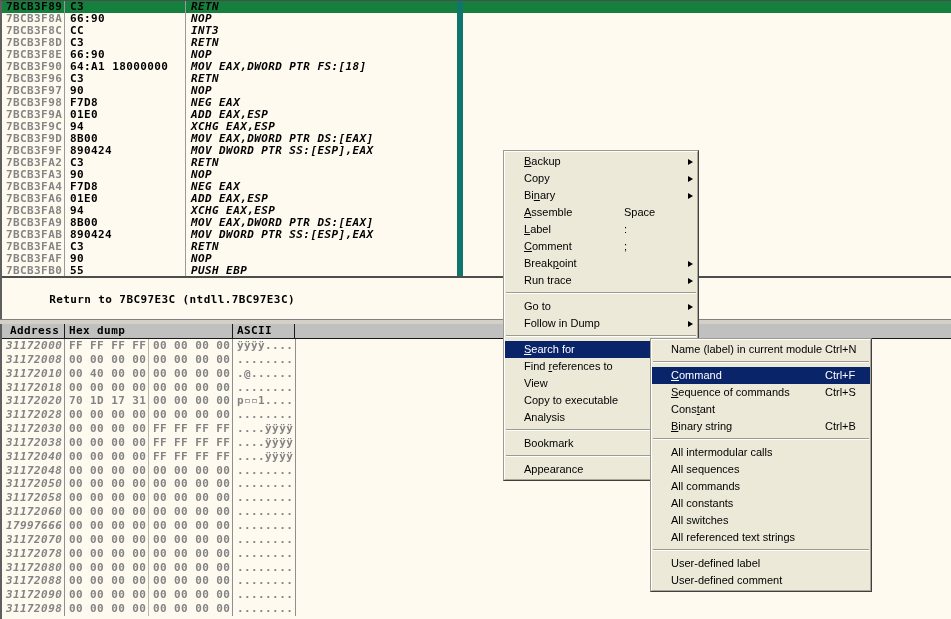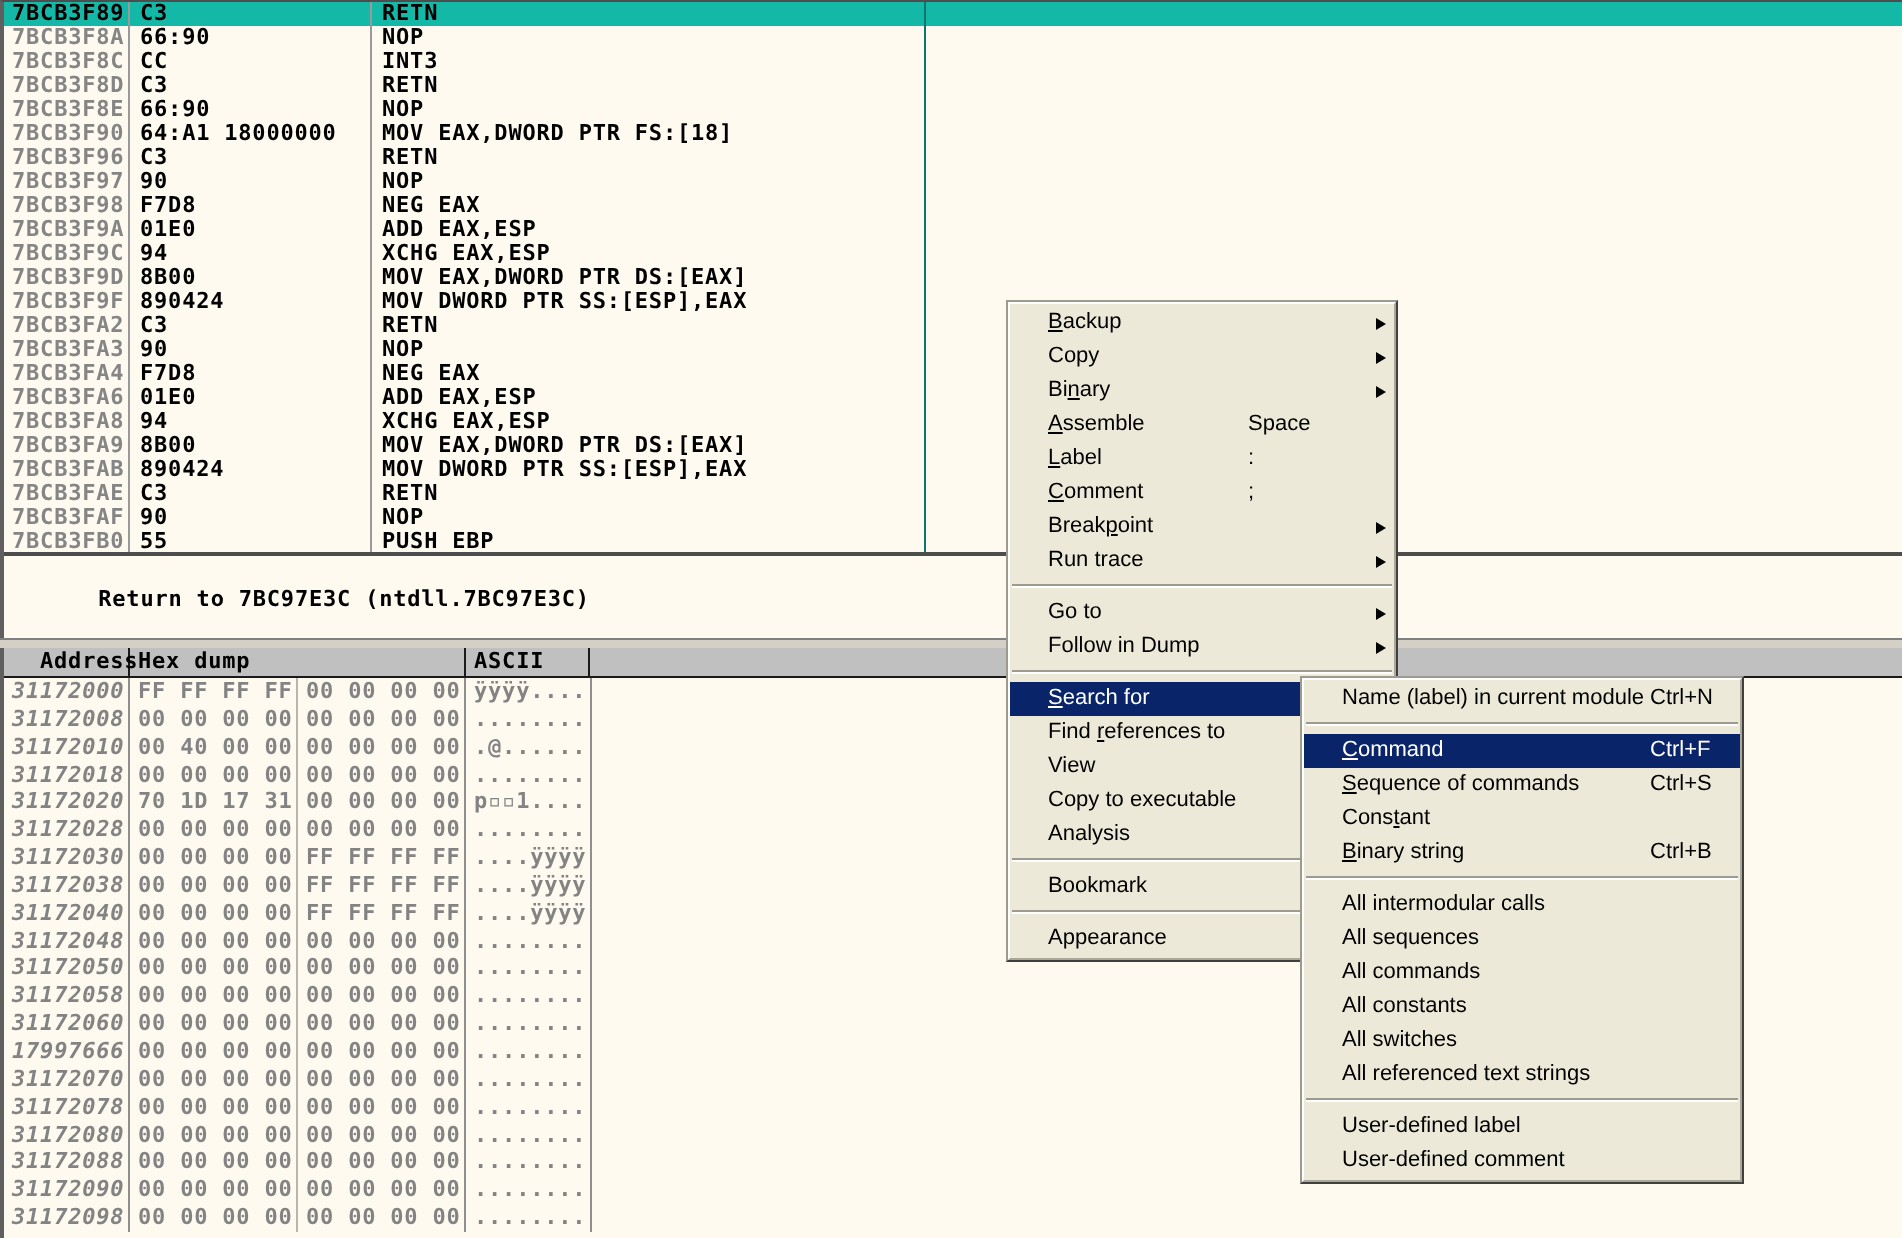--- a/index.html
+++ b/index.html
@@ -16,42 +16,42 @@
   .cpu-top {
     position:absolute; left:0; top:0; width:951px; height:319px;
     background:#FFFAF0;
     border-left:2px solid #5f5f5f; border-top:1px solid #4d4d4d;
   }
   .disasm-rows { height:277px; border-bottom:2px solid #4d4d4d; overflow:hidden; }
   .drow { display:flex; height:12px; line-height:12px; white-space:pre; }
   .drow span { overflow:hidden; }
   .c-addr   { width:63px;  padding-left:4px; color:#858585; border-right:1px solid #9a9a9a; }
   .c-bytes  { width:121px; padding-left:5px; color:#000;    border-right:1px solid #9a9a9a; }
-  .c-instr  { width:277px; padding-left:5px; color:#000;    border-right:1px solid #0f766e; }
+  .c-instr  { width:277px; padding-left:5px; color:#000;    border-right:6px solid #0f766e;font-style:italic; }
   .c-comment{ flex:1; }
-  .drow.sel { background:#14b8a6; }
+  .drow.sel { background:#15803d; }
   .drow.sel .c-addr { color:#000; }
   .info-pane { height:38px; padding:2px 0 0 5px; color:#000; white-space:pre; }
 
   
   .splitter {
     position:absolute; left:0; top:319px; width:951px; height:5px;
     background:#D4D0C8; border-top:1px solid #808080;
   }
 
   
   .dump-pane {
     position:absolute; left:0; top:324px; width:951px; height:295px;
     background:#FFFAF0; border-left:2px solid #5f5f5f;
   }
   .dump-header {
     display:flex; height:15px; line-height:14px; background:#C0C0C0;
     border-bottom:1px solid #1a1a1a; color:#000; white-space:pre;
   }
-  .dh-addr  { width:63px; padding-left:18px; border-right:1px solid #1a1a1a; }
+  .dh-addr  { width:63px; padding-left:8px; border-right:1px solid #1a1a1a; }
   .dh-hex   { width:168px; padding-left:4px; border-right:1px solid #1a1a1a; }
   .dh-ascii { width:62px; padding-left:4px; border-right:1px solid #1a1a1a; }
   .dh-rest  { flex:1; }
   .dump-rows { overflow:hidden; }
   .dumprow { display:flex; height:13.85px; line-height:13.85px; color:#838383; white-space:pre; }
   .dc-addr { width:63px; padding-left:4px; border-right:1px solid #8f8f8f;font-style:italic; }
   .dc-h1   { width:84px; padding-left:4px; border-right:1px solid #b9b6ae; }
   .dc-h2   { width:84px; padding-left:4px; border-right:1px solid #8f8f8f; }
   .dc-ascii{ width:63px; padding-left:4px; border-right:1px solid #8f8f8f; }
   .dc-rest { flex:1; }

